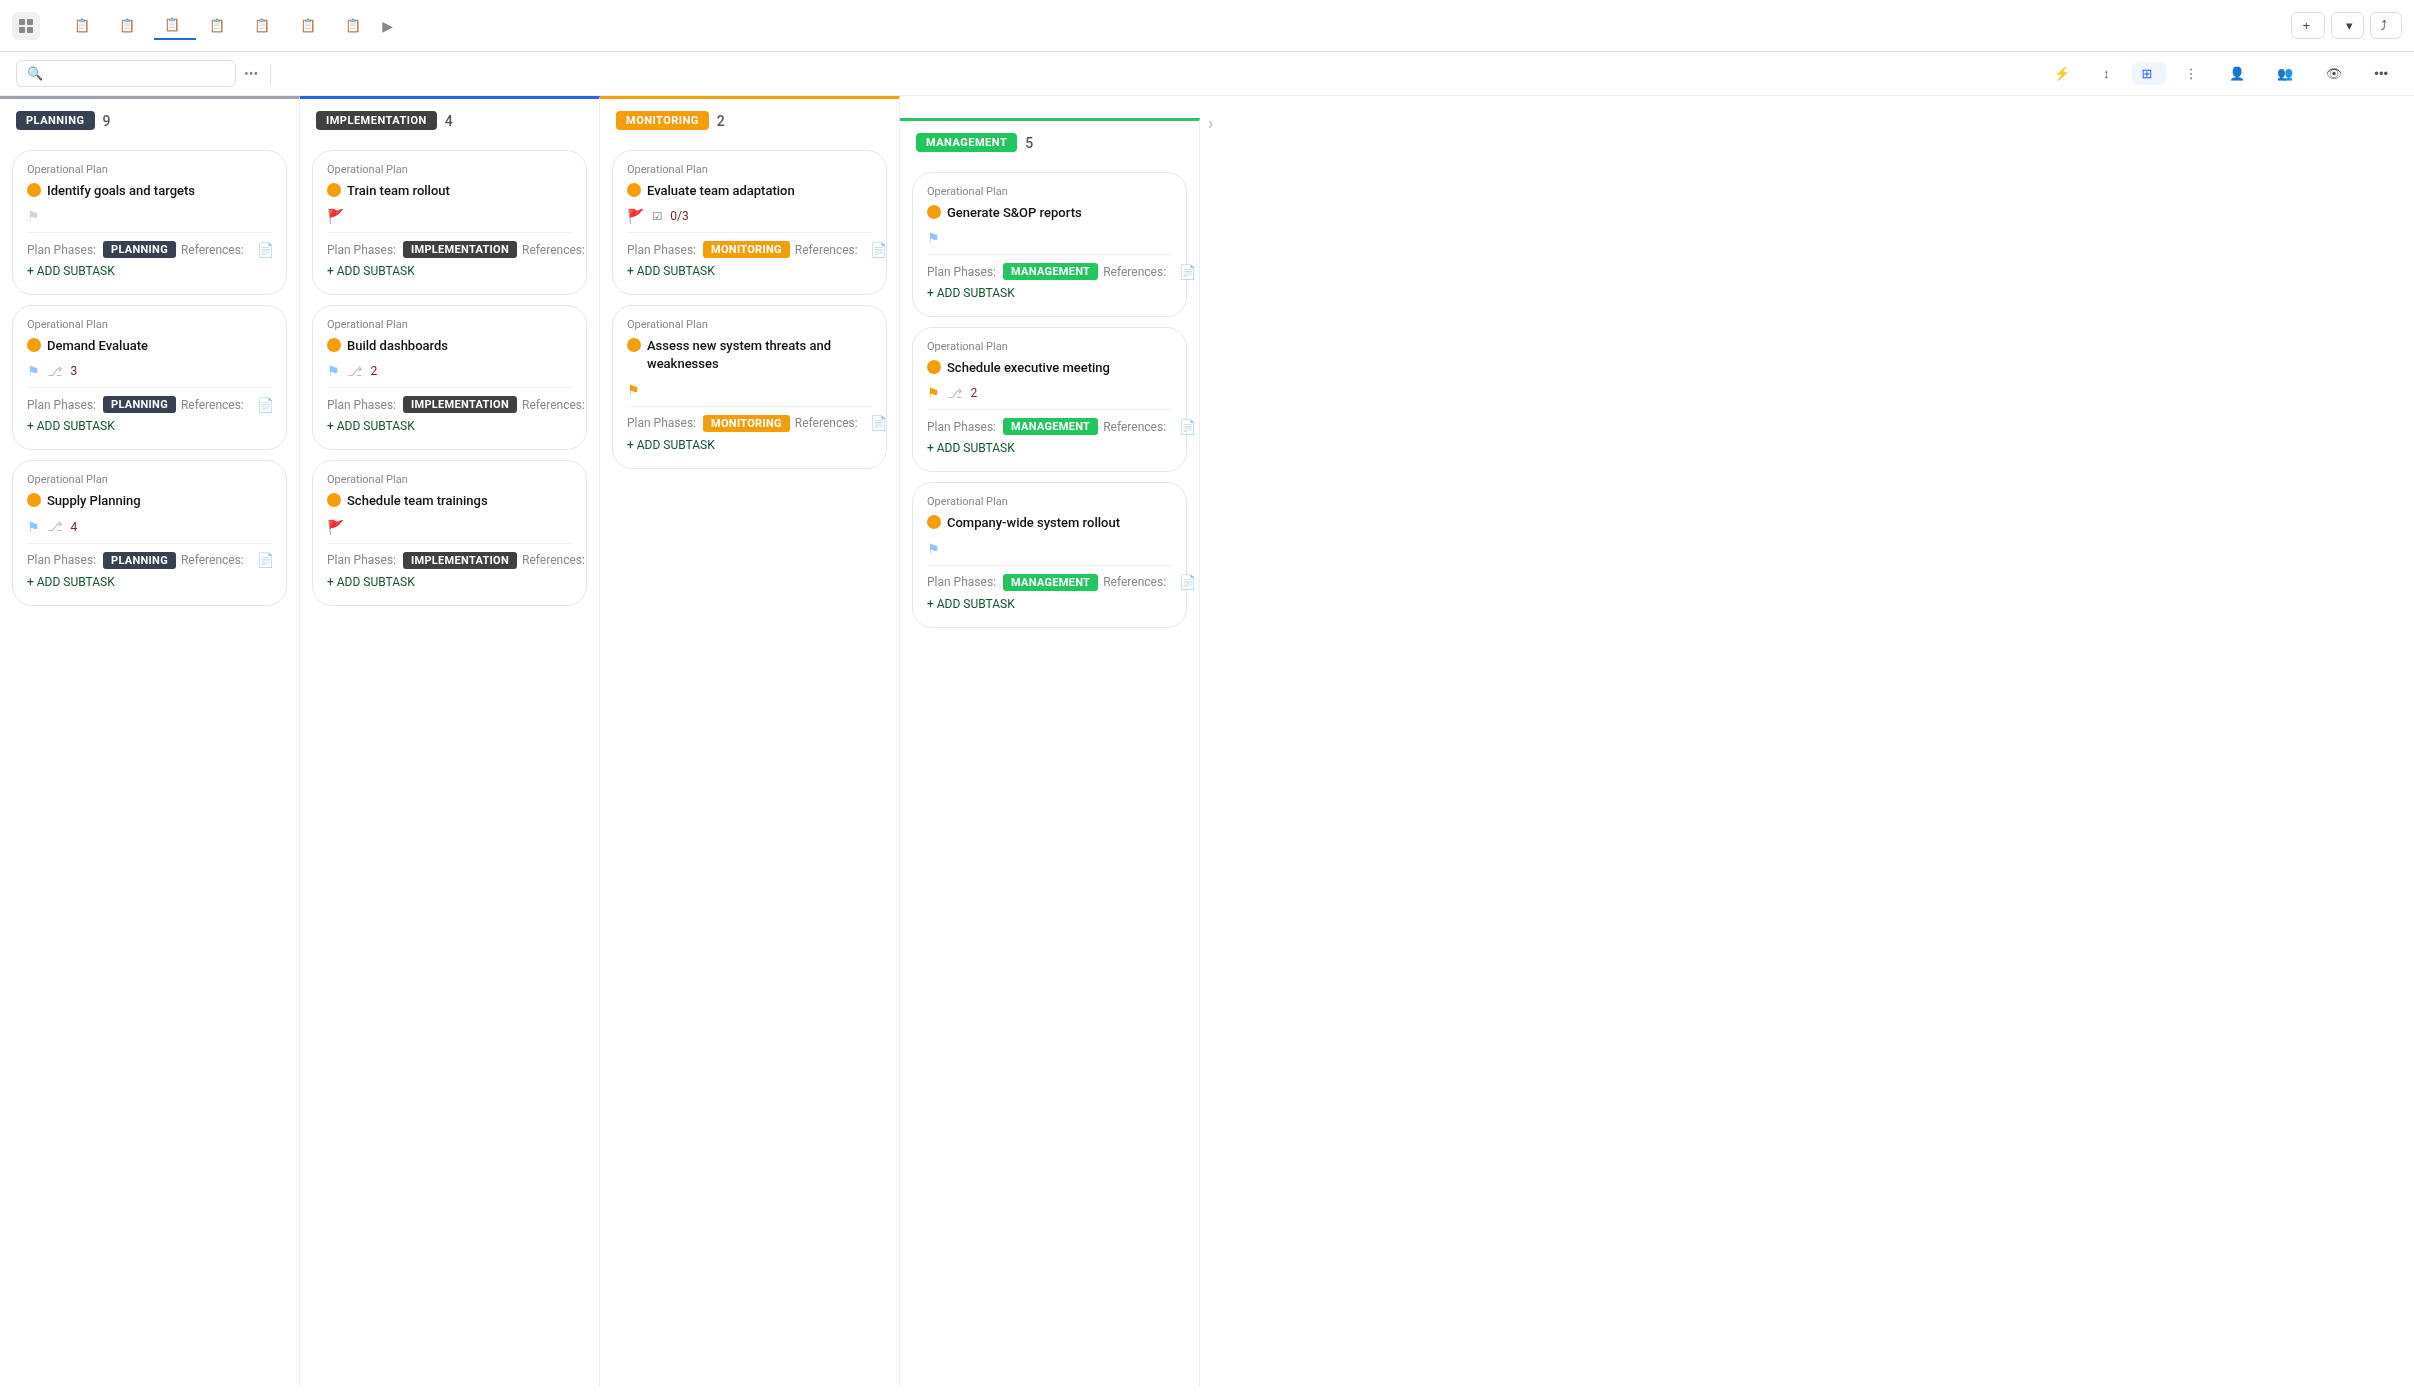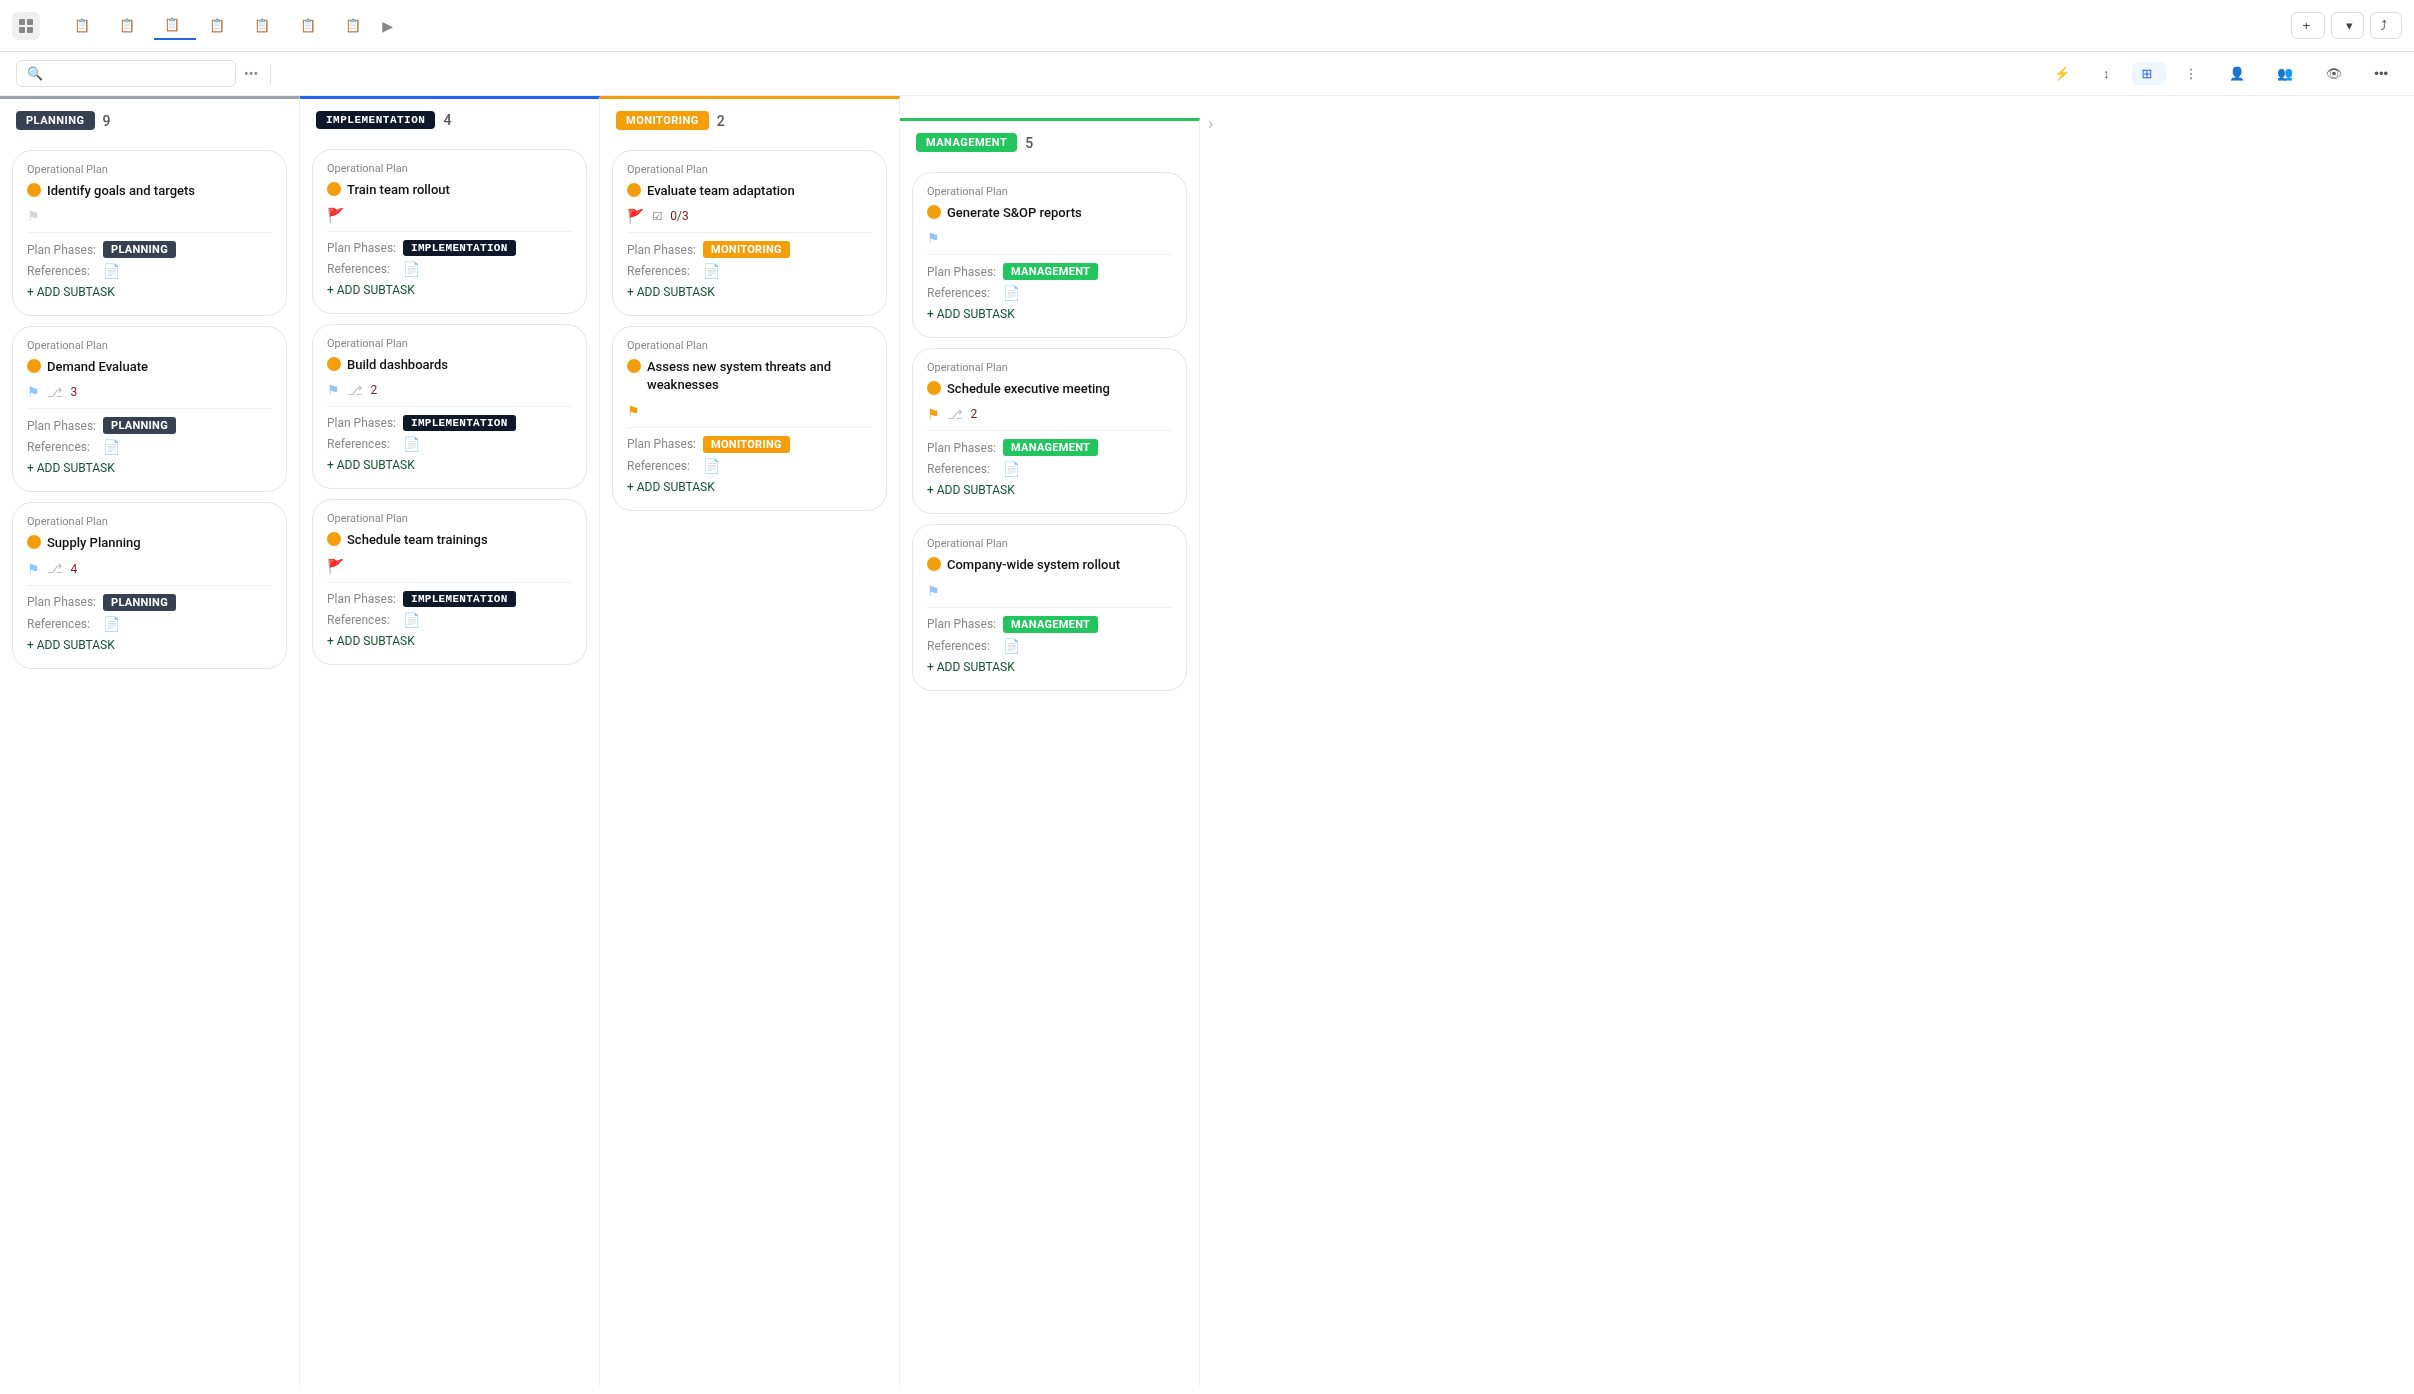--- a/index.html
+++ b/index.html
@@ -52,34 +52,34 @@
       background: #fff; border: 1px solid #e5e5e5; border-radius: 20px;
       padding: 12px 14px; cursor: pointer; transition: box-shadow 0.15s;
     }
     .card-project { font-size: 11px; color: #888; margin-bottom: 6px; }
     .card-title-row { display: flex; align-items: flex-start; gap: 6px; margin-bottom: 8px; }
     .status-dot { width: 14px; height: 14px; border-radius: 50%; flex-shrink:0; margin-top:1px; }
     .card-title { font-size: 13px; font-weight: 500; color: #111; line-height: 1.4; }
     .card-meta { display: flex; align-items: center; gap: 8px; margin-bottom: 8px; flex-wrap:wrap; }
     .meta-icon { color: #bbb; font-size: 13px; }
     .meta-text { font-size: 12px; color: #7f1d1d; }
-    .card-fields { border-top: 1px solid #f0f0f0; padding-top: 8px; display: flex; flex-direction: column; gap: 5px; }
+    .card-fields { border-top: 1px solid #f0f0f0; padding-top: 8px; display: flex; flex-direction: row; gap: 5px; }
     .card-field { display: flex; align-items: center; gap: 6px; font-size: 12px; color: #555; }
     .card-field-label { color: #888; min-width: 70px; }
     .phase-badge {
       display: inline-flex; padding: 2px 8px; border-radius: 3px;
       font-size: 11px; font-weight: 700; color: #fff; letter-spacing:0.3px;
     }
     .ref-icon { color: #ccc; font-size: 14px; }
     .add-subtask { color: #14532d; font-size: 12px; padding: 4px 0; cursor: pointer; margin-top:2px; }
     .checkbox-icon { font-size: 11px; color: #666; }
 
     
     .bg-planning { background: #374151; text-align: center; }
-    .bg-implementation { background: #0f172a; font-family: Liberation Mono, monospace; }
+    .bg-implementation { background: #404040; }
     .bg-monitoring { background: #f59e0b; }
     .bg-management { background: #22c55e; }
 
     .col-planning { border-top: 3px solid #9ca3af; }
     .col-implementation { border-top: 3px solid #2563eb; }
     .col-monitoring { border-top: 3px solid #f59e0b; }
     .col-management { border-top: 3px solid #22c55e; margin-top: 22px; }
 
     .status-yellow { background: #f59e0b; }
 

